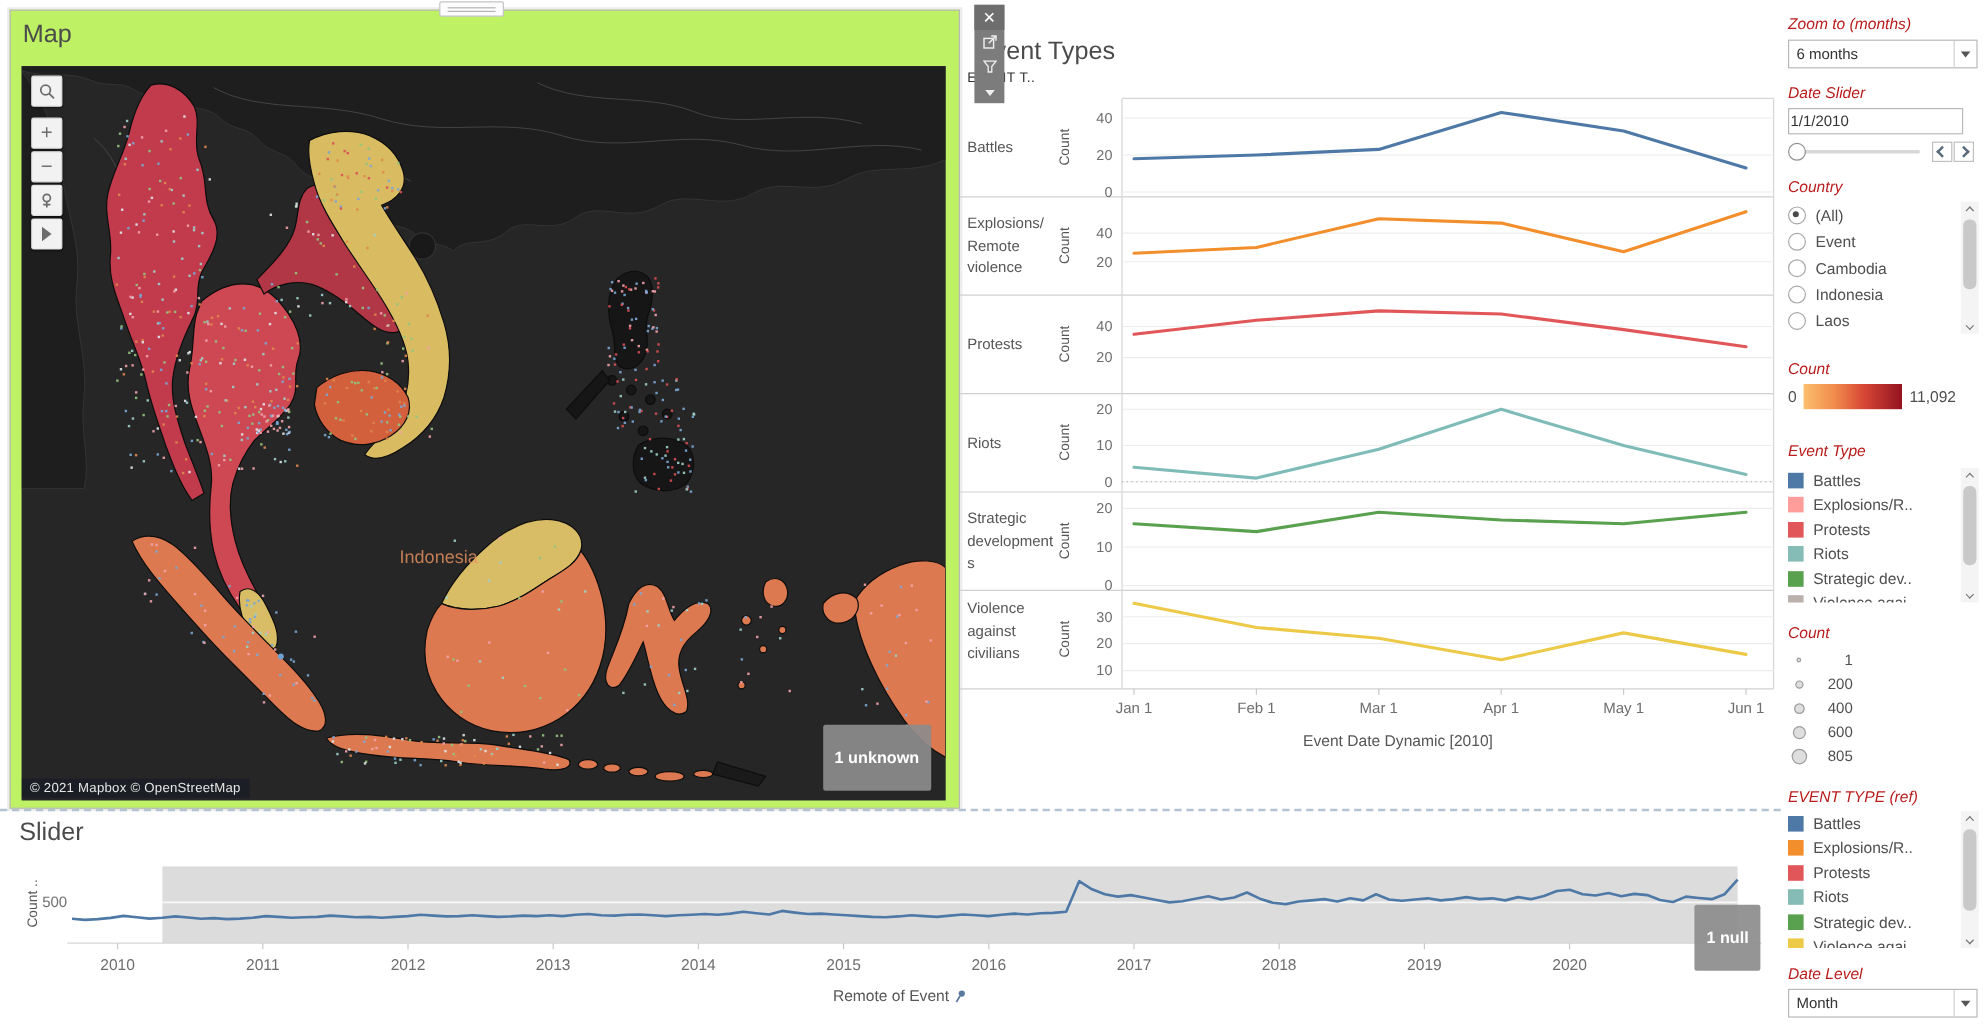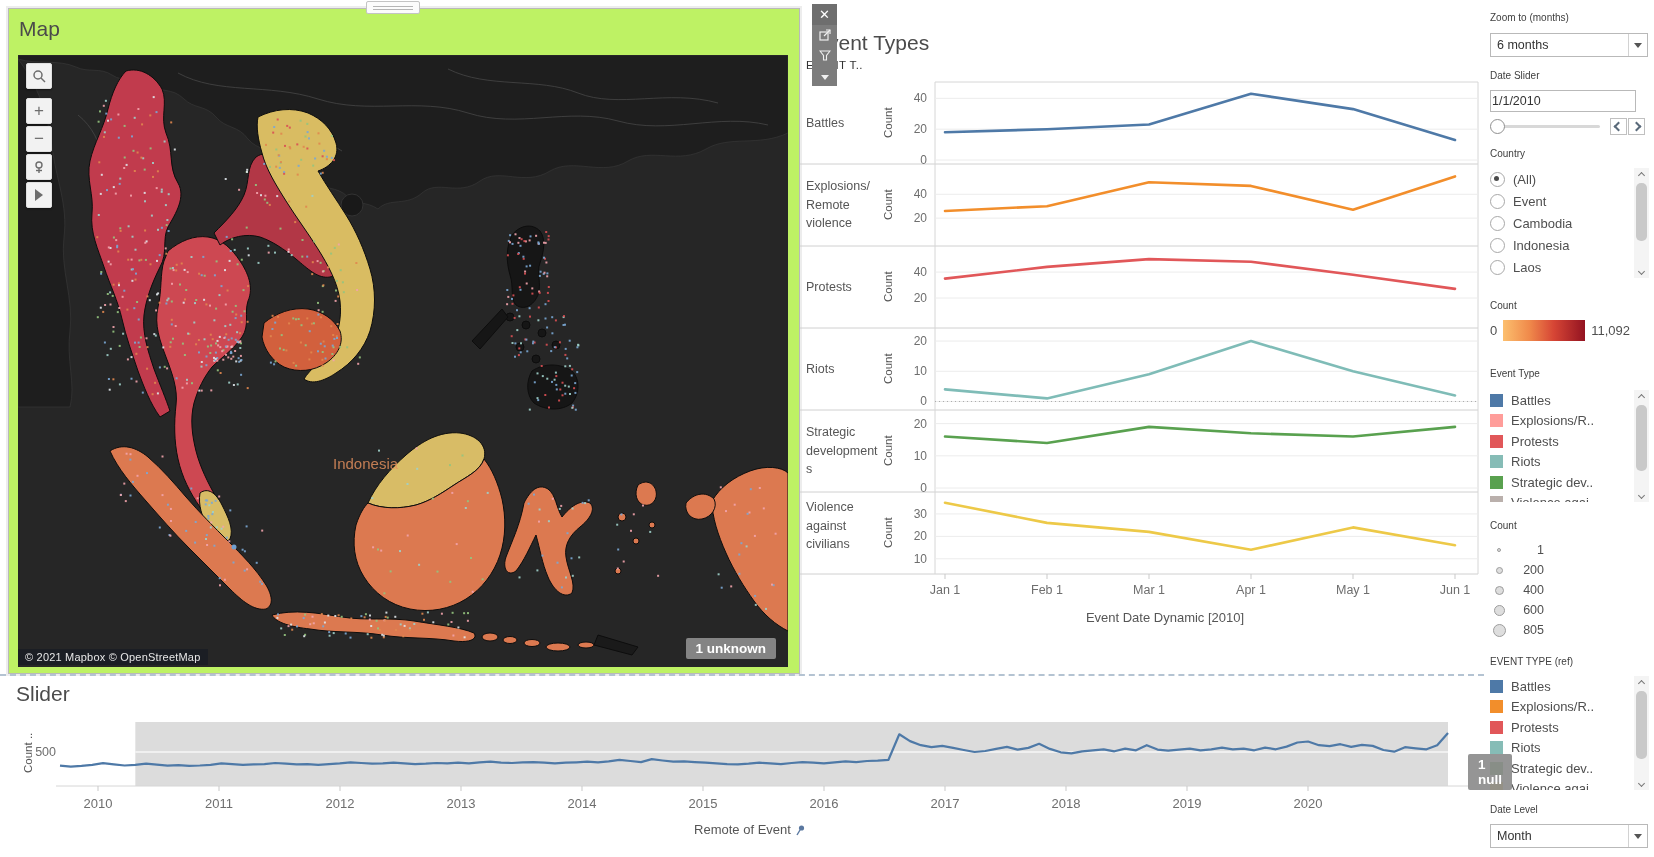--- a/index.html
+++ b/index.html
@@ -1,29 +1,29 @@
 <!DOCTYPE html>
 <html><head>
 <meta charset="utf-8">
 <style>
   html,body{margin:0;padding:0;}
   body{width:1654px;height:857px;position:relative;overflow:hidden;background:#ffffff;
        font-family:"Liberation Sans",sans-serif;color:#4f4f4f;}
   .panel-title{font-size:21px;font-weight:400;color:#4b4b4b;}
-  .heading{font-size:10px;color:#404040;}
+  .heading{font-size:13px;color:#b91c1c;font-style:italic;}
 
   
   #map-window{position:absolute;left:8px;top:8px;width:790px;height:664px;background:#bef264;
               border:1px solid #b9b9b9;box-shadow:0 0 0 2px #ededed;}
   #map-window h2{position:absolute;left:10px;top:8px;margin:0;}
   #map-viewport{position:absolute;left:9px;top:46px;width:770px;height:612px;background:#262626;overflow:hidden;}
   #map-attrib{position:absolute;left:0px;bottom:2px;font-size:11px;color:#e6e6e6;
               background:rgba(18,24,34,.55);padding:2px 7px;letter-spacing:.2px;}
   .badge{position:absolute;background:rgba(140,140,140,.92);color:#fff;font-weight:bold;
-         font-size:13.5px;padding:3px 10px;border-radius:2px;}
+         font-size:13.5px;padding:20px 10px;border-radius:2px;}
   #unknown-badge{right:12px;bottom:8px;}
   #grip{position:absolute;left:366px;top:1px;width:54px;height:13px;background:#fcfcfc;
         border:1px solid #c4c4c4;border-radius:2px;z-index:30;display:flex;flex-direction:column;
         justify-content:center;gap:2px;padding:0 6px;box-sizing:border-box;}
   #grip i{display:block;height:1px;background:#b5b5b5;}
   #map-controls{position:absolute;left:8px;top:8px;width:26px;}
   .map-btn{width:26px;height:26px;background:#f2f2f2;border:1px solid #e0e0e0;border-radius:2px;
            box-shadow:0 1px 2px rgba(0,0,0,.45);color:#6d6d6d;font-size:17px;line-height:24px;
            text-align:center;margin-bottom:2px;box-sizing:border-box;cursor:pointer;}
   .map-btn.gap{margin-top:9px;}
@@ -94,21 +94,21 @@
 
   
   #dashed-sep{position:absolute;left:0;top:674px;width:1484px;border-top:2px dashed #b4c3d2;}
   #slider-panel{position:absolute;left:0;top:672px;width:1484px;height:185px;}
   #slider-panel h2{position:absolute;left:16px;top:10px;margin:0;}
   #sl-ylab{position:absolute;left:20px;top:48px;height:66px;width:16px;display:flex;align-items:center;
            justify-content:center;font-size:11.5px;color:#565656;writing-mode:vertical-rl;transform:rotate(180deg);}
   #slider-svg{position:absolute;left:0;top:4px;}
   #sl-xtitle{position:absolute;left:640px;top:150px;width:220px;text-align:center;font-size:13px;
              color:#565656;display:flex;align-items:center;justify-content:center;gap:4px;}
-  #null-badge{left:1468px;top:82px;}
+  #null-badge{left:1412px;top:82px;}
 </style>
 </head>
 <body>
 
 <section id="map-window">
   <h2 class="panel-title">Map</h2>
   <div id="map-viewport">
     <svg id="map-svg" width="770" height="612" viewBox="0 0 770 612">
       <rect x="0" y="0" width="770" height="612" fill="#262626"></rect>
       <path fill="#1e1e1e" stroke="#3a3a3a" stroke-width="0.6" d="M0,0 H770 V78 C740,92 712,80 688,94 C660,110 634,92 610,106 C584,122 556,102 532,116 C506,132 482,112 462,126 C440,142 420,124 404,138 C388,152 372,142 360,154 C348,146 338,150 330,142 C318,130 306,136 294,126 C282,114 272,118 262,106 C252,92 240,96 230,84 C220,70 208,74 198,62 C188,50 176,54 166,44 C154,32 142,38 130,30 C118,22 106,28 94,20 C82,12 70,18 58,12 C40,4 20,10 0,4 Z"></path>

